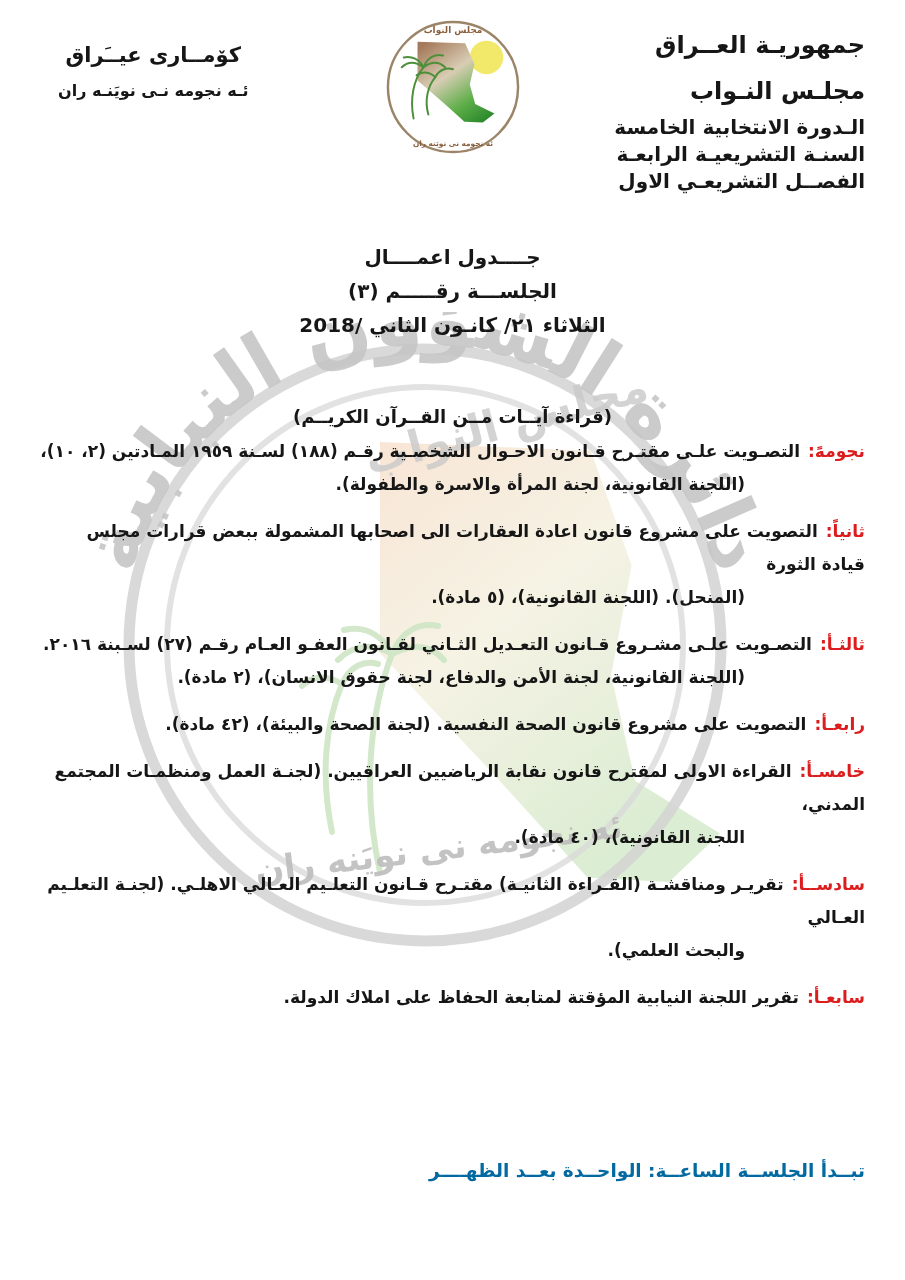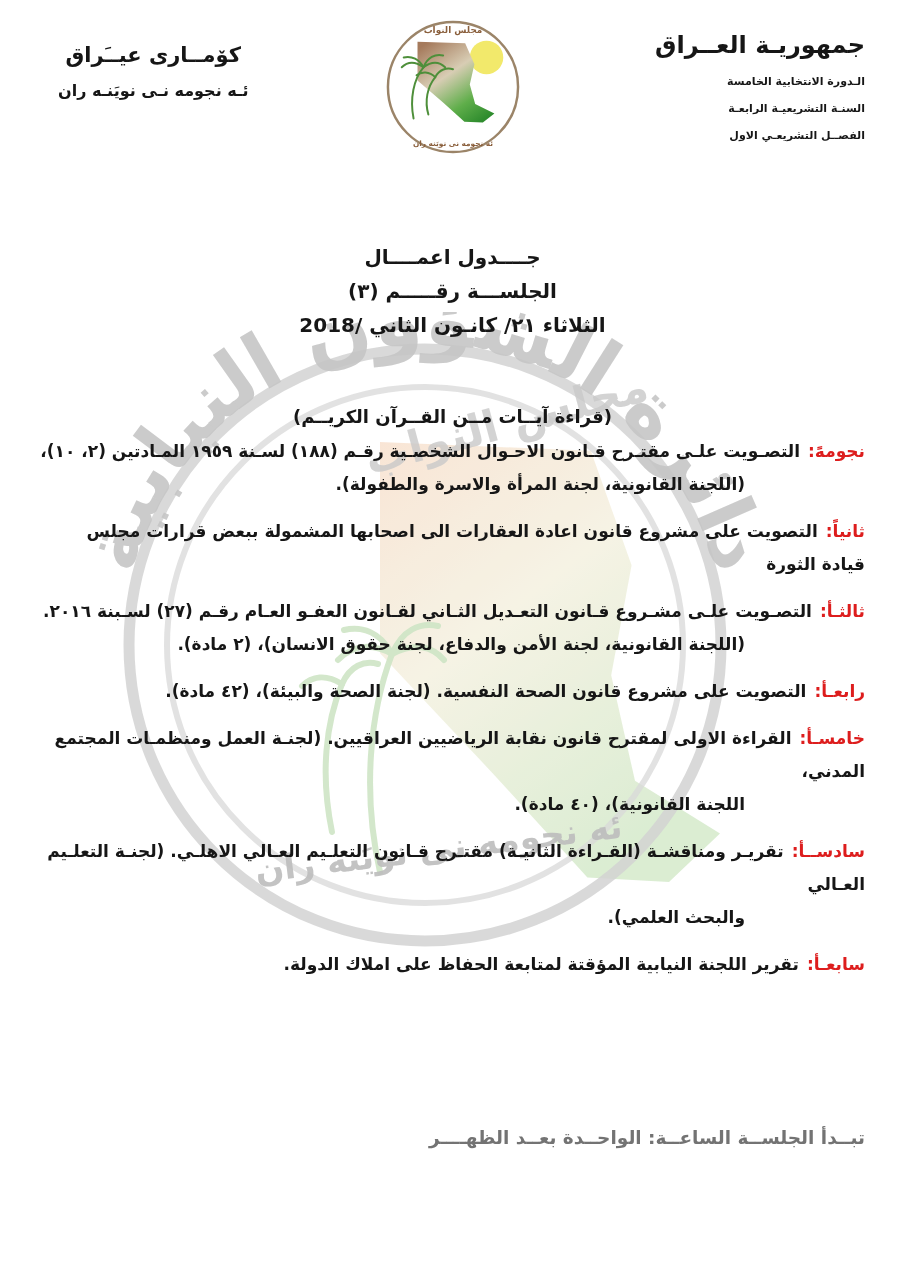--- a/index.html
+++ b/index.html
@@ -17,37 +17,37 @@
   .watermark{
     position:absolute;left:80px;top:312px;width:690px;height:680px;
     z-index:0;pointer-events:none;
   }
   
   .content{position:relative;z-index:1;padding:18px 40px 0 40px;}
   
   .header{position:relative;height:182px;}
   .hdr-right{position:absolute;right:0;top:4px;text-align:right;}
   .hdr-right .big{font-size:24px;line-height:46px;letter-spacing:0.5px;}
-  .hdr-right .small{font-size:11px;line-height:27px;}
+  .hdr-right .small{font-size:20px;line-height:27px;}
   .hdr-left{position:absolute;left:18px;top:14px;text-align:center;}
   .hdr-left .k1{font-size:21px;line-height:46px;}
   .hdr-left .k2{font-size:16px;line-height:26px;}
   .hdr-logo{position:absolute;left:50%;top:0;transform:translateX(-50%);width:138px;height:138px;}
   
   .title-block{margin-top:40px;text-align:center;font-size:20px;line-height:34px;}
   
   .quran-line{margin-top:64px;text-align:center;padding-right:0px;font-size:18px;}
   
   .agenda{margin-top:8px;font-size:17px;}
   .item{margin-bottom:14px;}
   .item-line1{text-align:right;line-height:33px;}
   .item-line2{line-height:33px;padding-right:120px;}
   .label{color:#dd1d1d;margin-left:8px;}
   
-  .footer-line{margin-top:146px;text-align:right;color:#737373;font-size:18.5px;}
+  .footer-line{margin-top:146px;text-align:right;color:#0369a1;font-size:18.5px;}
   .wm-txt{font-family:"DejaVu Sans",sans-serif;font-weight:bold;}
 </style>
 </head>
 <body>
 
 <div class="page">
 
   <div class="watermark">
     <svg width="690" height="680" viewBox="0 0 690 680">
       <defs>
@@ -86,20 +86,21 @@
       <text id="wm-bottom-text" class="wm-txt" x="360" y="548" font-size="34" fill="#bdbdbd" opacity="0.9" text-anchor="middle" transform="rotate(-7 360 548)">ئه نجومه نى نويَنه ران</text>
     </svg>
   </div>
 
   <div class="content">
 
     <div class="header">
 
       <div class="hdr-right">
         <div class="big">جمهوريـة العــراق</div>
+        <div class="big">مجلـس النـواب</div>
         <div class="small">الـدورة الانتخابية الخامسة</div>
         <div class="small">السنـة التشريعيـة الرابعـة</div>
         <div class="small">الفصــل التشريعـي الاول</div>
       </div>
 
       <div class="hdr-logo">
         <svg width="138" height="138" viewBox="0 0 140 140">
           <defs>
             <linearGradient id="logoMapGrad" x1="0.15" y1="0" x2="0.8" y2="1">
               <stop offset="0%" stop-color="#a57a5c"></stop>
@@ -142,20 +143,21 @@
 
     <div class="agenda">
 
       <div class="item">
         <div class="item-line1"><span class="label">نجومهً:</span><span>التصـويت علـى مقتـرح قـانون الاحـوال الشخصـية رقـم (١٨٨) لسـنة ١٩٥٩ المـادتين (٢، ١٠)،</span></div>
         <div class="item-line2">(اللجنة القانونية، لجنة المرأة والاسرة والطفولة).</div>
       </div>
 
       <div class="item">
         <div class="item-line1"><span class="label">ثانياً:</span><span>التصويت على مشروع قانون اعادة العقارات الى اصحابها المشمولة ببعض قرارات مجلس قيادة الثورة</span></div>
+        <div class="item-line2">(المنحل). (اللجنة القانونية)، (٥ مادة).</div>
       </div>
 
       <div class="item">
         <div class="item-line1"><span class="label">ثالثـأ:</span><span>التصـويت علـى مشـروع قـانون التعـديل الثـاني لقـانون العفـو العـام رقـم (٢٧) لسـبنة ٢٠١٦.</span></div>
         <div class="item-line2">(اللجنة القانونية، لجنة الأمن والدفاع، لجنة حقوق الانسان)، (٢ مادة).</div>
       </div>
 
       <div class="item">
         <div class="item-line1"><span class="label">رابعـأ:</span><span>التصويت على مشروع قانون الصحة النفسية. (لجنة الصحة والبيئة)، (٤٢ مادة).</span></div>
       </div>

